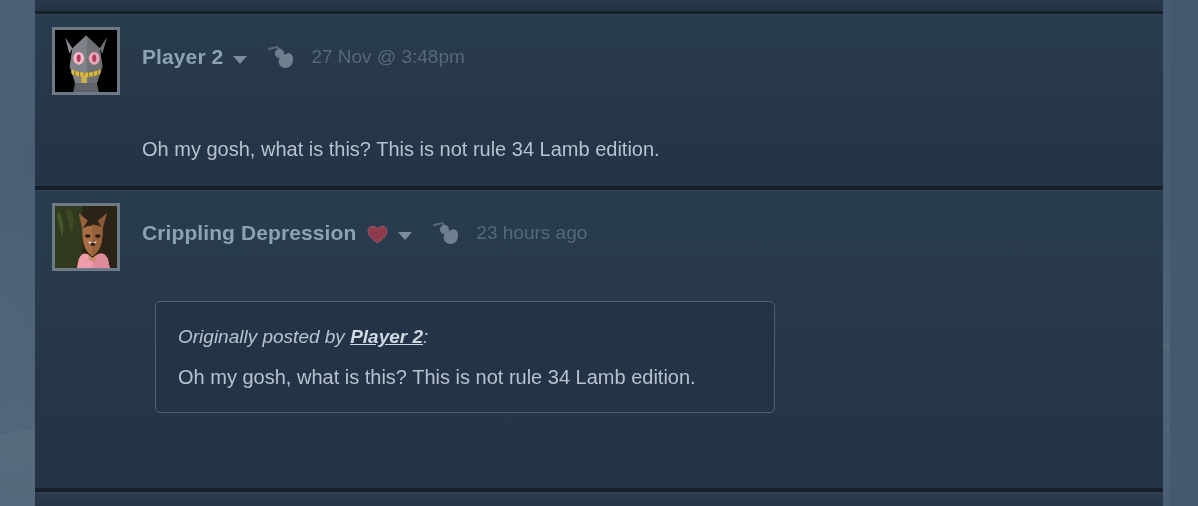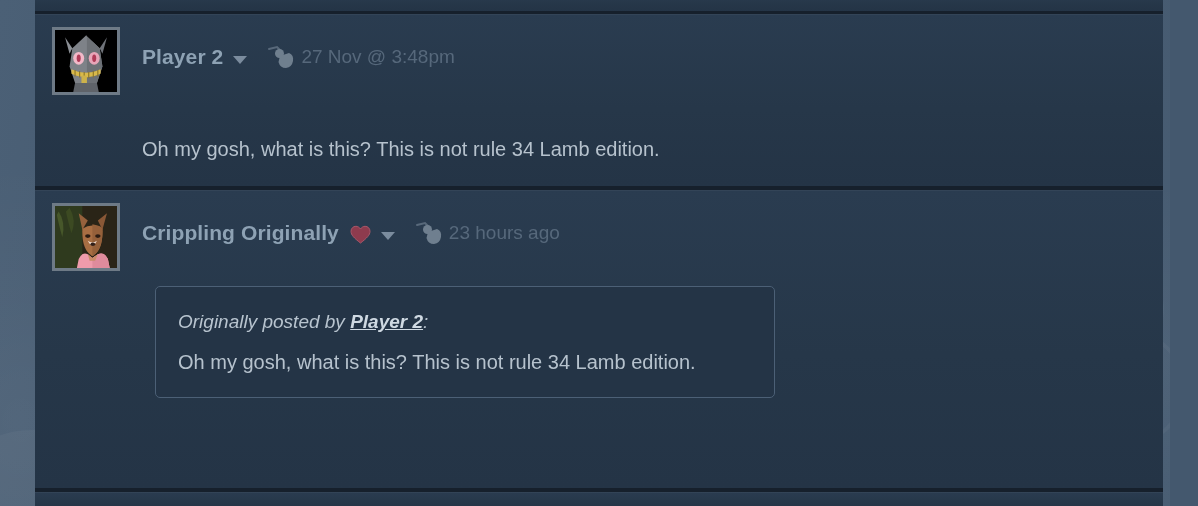--- a/index.html
+++ b/index.html
@@ -128,40 +128,40 @@
     margin-left: 20px;
     width: 30px;
     height: 26px;
     opacity: 0.72;
     position: relative;
     top: 1px;
   }
   .award-icon svg { display: block; }
 
   .timestamp {
-    margin-left: 4px;
+    margin-left: 14px;
     font-size: 19px;
     color: #56687b;
     white-space: nowrap;
   }
 
   .post-body {
     position: absolute;
     left: 107px;
     right: 30px;
     font-size: 20px;
     color: #b6c2cd;
     line-height: 1.35;
   }
   .body-1 { top: 122px; }
 
   .quote-box {
     position: absolute;
     left: 120px;
-    top: 96px;
+    top: 111px;
     width: 620px;
     padding: 24px 26px 22px 22px;
     border: 1px solid #4c6076;
     border-radius: 5px;
     background: #243446;
     box-sizing: border-box;
   }
 
   .quote-attrib {
     font-size: 19px;
@@ -258,21 +258,21 @@
         <ellipse cx="36" cy="33" rx="3" ry="2" fill="#2c1c12"></ellipse>
         <ellipse cx="47" cy="33" rx="3" ry="2" fill="#2c1c12"></ellipse>
         <ellipse cx="41.5" cy="42" rx="2.6" ry="2" fill="#32201a"></ellipse>
         <path d="M26 58 Q30 50 36 53 L41 57 L47 53 Q54 50 58 58 L60 68 L24 68 Z" fill="#ef9bab"></path>
         <path d="M41 57 L47 53 Q54 50 58 58 L60 68 L41 68 Z" fill="#e08b9c"></path>
         <path d="M36 53 L41 57 L47 53 L44 60 L38 60 Z" fill="#c98b67"></path>
       </svg>
     </div>
 
     <div class="post-head">
-      <span class="author">Crippling Originally</span>
+      <span class="author">Crippling Depression</span>
       <span class="heart-icon">
         <svg viewBox="0 0 21 21">
           <path d="M10.5 19 C4 14 1 11 1 7.3 C1 4.4 3.2 2.3 5.9 2.3 C7.7 2.3 9.4 3.3 10.5 5
                    C11.6 3.3 13.3 2.3 15.1 2.3 C17.8 2.3 20 4.4 20 7.3 C20 11 17 14 10.5 19 Z" fill="#8e3b4e" stroke="#a8586a" stroke-width="1"></path>
         </svg>
       </span>
       <span class="chevron"></span>
       <span class="award-icon">
         <svg viewBox="0 0 30 26">
           <path d="M2 4 L10 2 L13 5" stroke="#6b7b8c" stroke-width="2" fill="none" stroke-linecap="round"></path>

